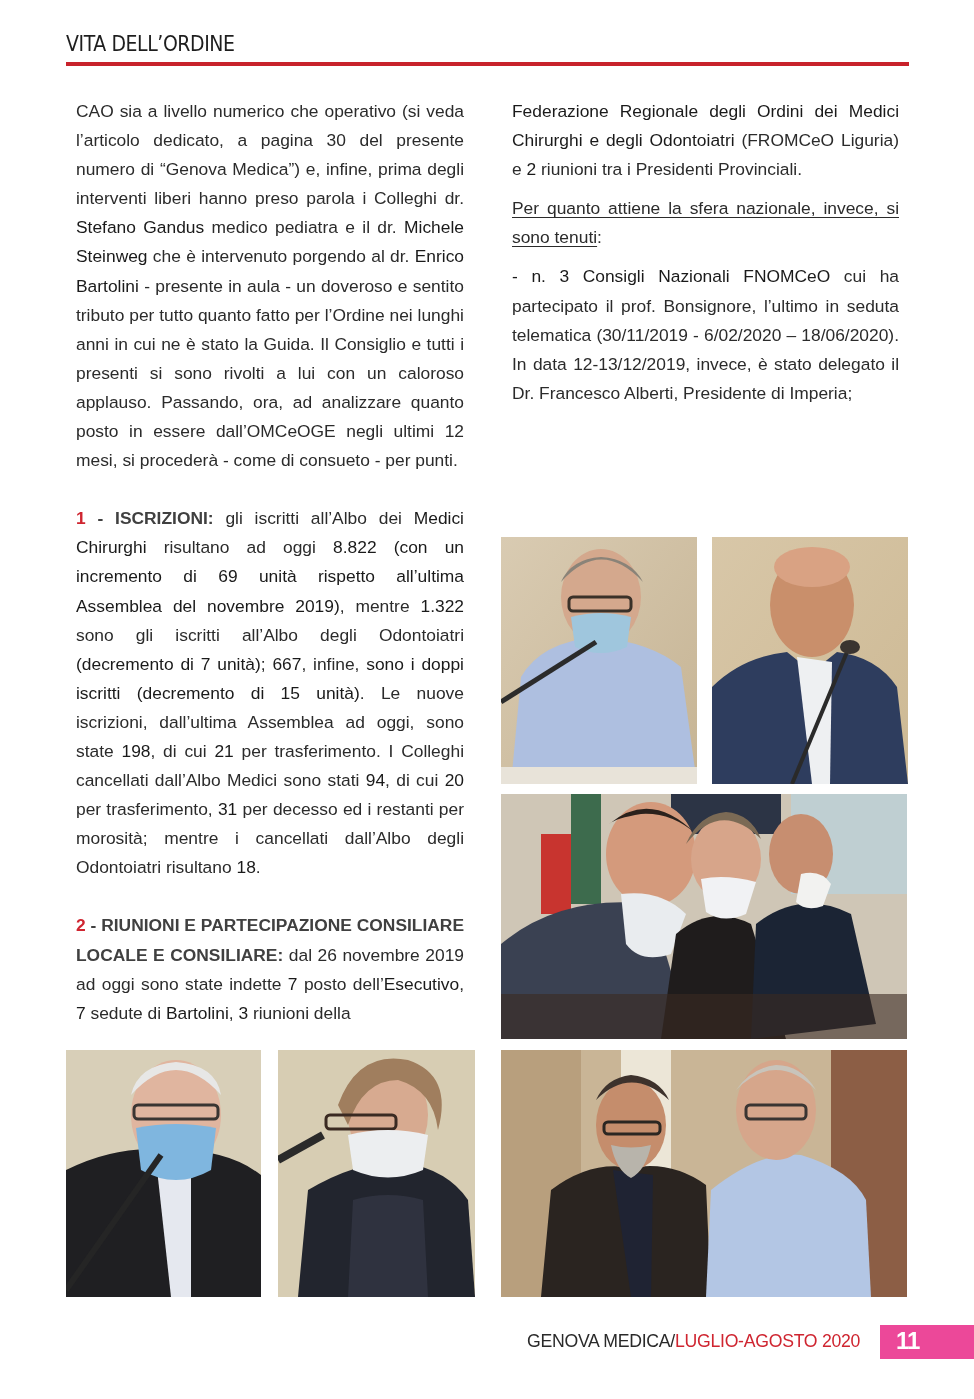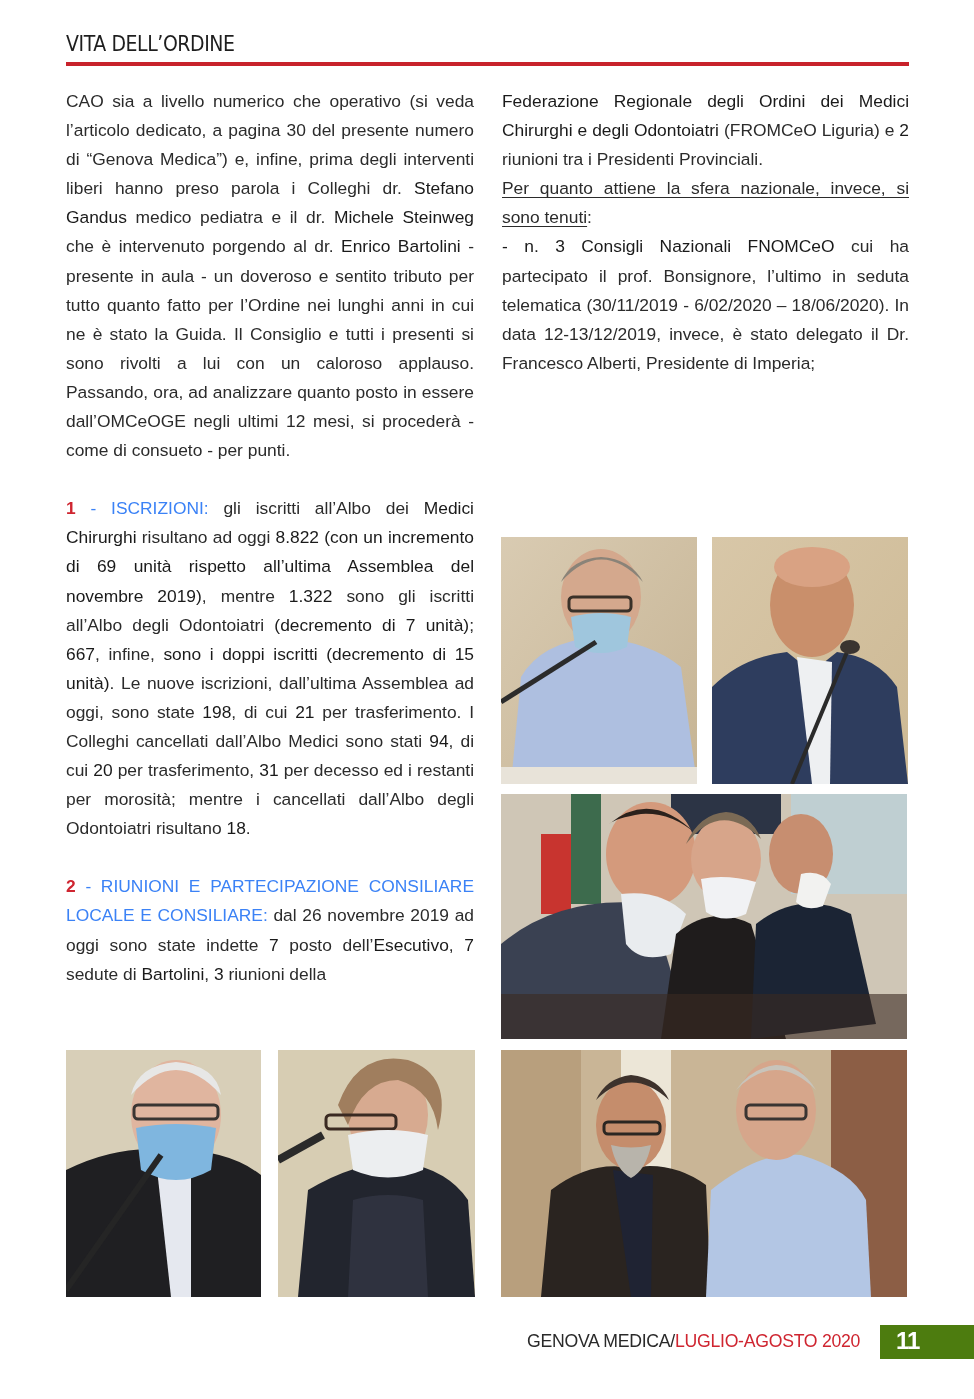--- a/index.html
+++ b/index.html
@@ -46,31 +46,32 @@
       left: 66px;
       top: 87px;
       width: 408px;
     }
     .col-right {
       left: 502px;
       top: 87px;
       width: 407px;
     }
     .col p {
-      margin: 0;
+      margin: 10px;
     }
     .col p + p.gap {
       margin-top: 29px;
     }
     b, .b {
       font-weight: normal;
       color: #1a1a1a;
     }
     .red {
-      color: #3b82f6;
+      color: #404040;
+      font-weight: bold;
     }
     .red-b {
       color: #cf2530;
       font-weight: bold;
     }
     .u {
       text-decoration: underline;
       text-underline-offset: 3px;
     }
     .photo {
@@ -95,21 +96,21 @@
     }
     .footer-issue {
       color: #cf2530;
     }
     .page-num {
       position: absolute;
       left: 880px;
       top: 1325px;
       width: 94px;
       height: 34px;
-      background: #4d7c0f;
+      background: #ec4899;
     }
     .page-num span {
       position: absolute;
       left: 16px;
       top: 2px;
       font-size: 24px;
       font-weight: bold;
       color: #fff;
       letter-spacing: -1px;
     }

